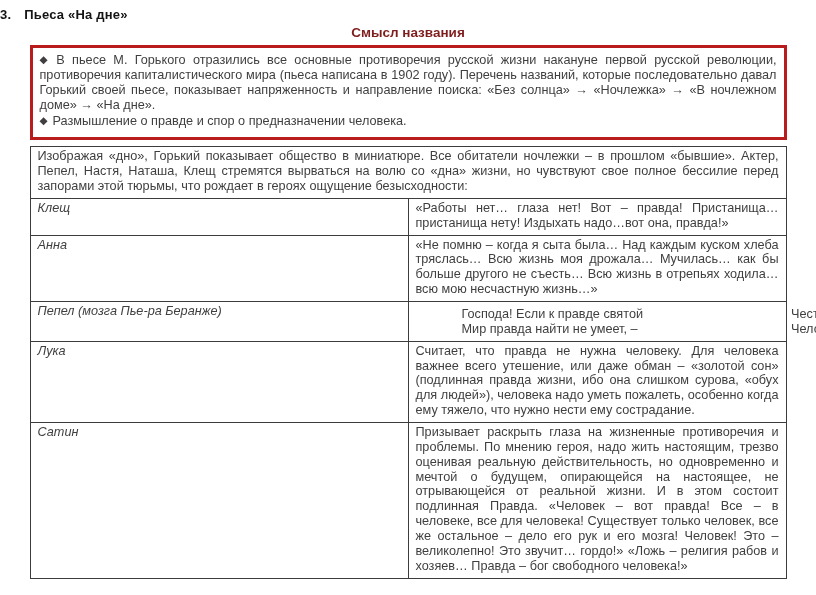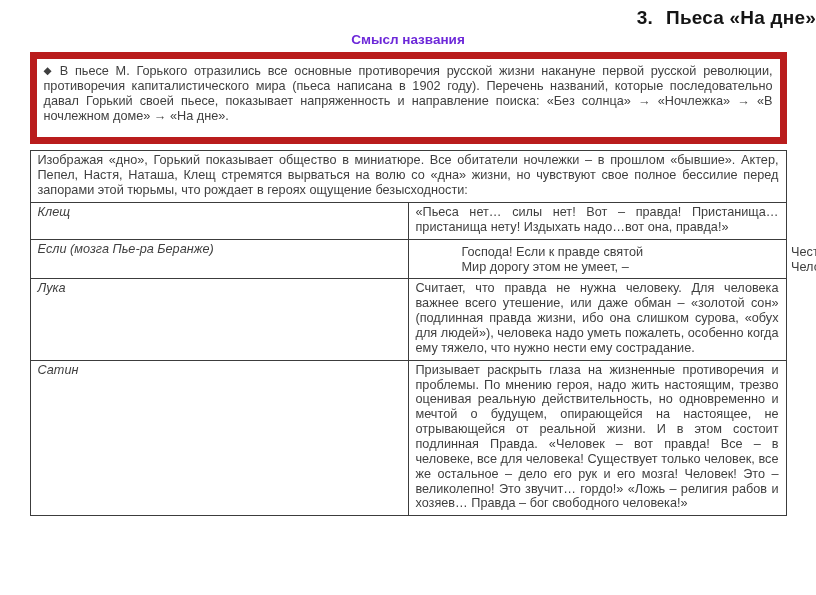--- a/index.html
+++ b/index.html
@@ -6,38 +6,38 @@
   html, body { margin: 0; padding: 0; }
   body {
     width: 816px; height: 595px;
     background: #ffffff;
     font-family: "Liberation Sans", sans-serif;
     color: #3f3f3f;
     overflow: hidden;
   }
   .page { padding-top: 7px; }
   .title {
-    text-align: right;
-    font-size: 19px;
+    text-align: left;
+    font-size: 13px;
     font-weight: 700;
     color: #141414;
     letter-spacing: .2px;
   }
   .title .num { margin-right: 13px; }
   .subtitle {
     text-align: center;
     font-size: 13.5px;
     font-weight: 700;
-    color: #6d28d9;
+    color: #7f1d1d;
     margin-top: 3px;
   }
   .content { width: 757px; margin: 5px auto 0 auto; }
   .intro-box {
-    border: 7px solid #b91c1c;
-    padding: 3px 7px 12px 7px;
+    border: 3px solid #b91c1c;
+    padding: 3px 7px 6px 7px;
     font-size: 12.7px;
     line-height: 1.17;
     text-align: justify;
   }
   .bullet { margin: 2px 0; }
   .diamond { font-size: 10.5px; margin-right: 5px; position: relative; top: -1px; color: #3f3f3f; }
   table.chars {
     border-collapse: collapse;
     width: 757px;
     margin-top: 6px;
@@ -67,44 +67,51 @@
     <span class="num">3.</span><span>Пьеса «На дне»</span>
   </div>
   <div class="subtitle">Смысл названия</div>
 
   <div class="content">
 
     <div class="intro-box">
       <div class="bullet">
         <span class="diamond">◆</span><span>В пьесе М. Горького отразились все основные противоречия русской жизни накануне первой русской революции, противоречия капиталистического мира (пьеса написана в 1902 году). Перечень названий, которые последовательно давал Горький своей пьесе, показывает напряженность и направление поиска: «Без солнца» → «Ночлежка» → «В ночлежном доме» → «На дне».</span>
       </div>
+      <div class="bullet">
+        <span class="diamond">◆</span><span>Размышление о правде и спор о предназначении человека.</span>
+      </div>
     </div>
 
     <table class="chars">
       <tbody>
         <tr>
           <td class="intro-cell" colspan="2">Изображая «дно», Горький показывает общество в миниатюре. Все обитатели ночлежки – в прошлом «бывшие». Актер, Пепел, Настя, Наташа, Клещ стремятся вырваться на волю со «дна» жизни, но чувствуют свое полное бессилие перед запорами этой тюрьмы, что рождает в героях ощущение безысходности:</td>
         </tr>
 
         <tr>
           <td class="name-cell">Клещ</td>
-          <td>«Пьеса нет… силы нет! Вот – правда! Пристанища… пристанища нету! Издыхать надо…вот она, правда!»</td>
+          <td>«Работы нет… глаза нет! Вот – правда! Пристанища… пристанища нету! Издыхать надо…вот она, правда!»</td>
         </tr>
 
+        <tr>
+          <td class="name-cell">Анна</td>
+          <td>«Не помню – когда я сыта была… Над каждым куском хлеба тряслась… Всю жизнь моя дрожала… Мучилась… как бы больше другого не съесть… Всю жизнь в отрепьях ходила… всю мою несчастную жизнь…»</td>
+        </tr>
 
         <tr>
           <td class="name-cell">
-            <span>Если</span>
+            <span>Пепел</span>
             <span>(мозга Пье-ра Беранже)</span>
           </td>
           <td>
             <div class="verse">
               <div class="verse-col left">
                 <div>Господа! Если к правде святой</div>
-                <div>Мир дорогу этом не умеет, –</div>
+                <div>Мир правда найти не умеет, –</div>
               </div>
               <div class="verse-col right">
                 <div>Честь безумцу, который навеет</div>
                 <div>Человечеству сон золотой…</div>
               </div>
             </div>
           </td>
         </tr>
 
         <tr>

